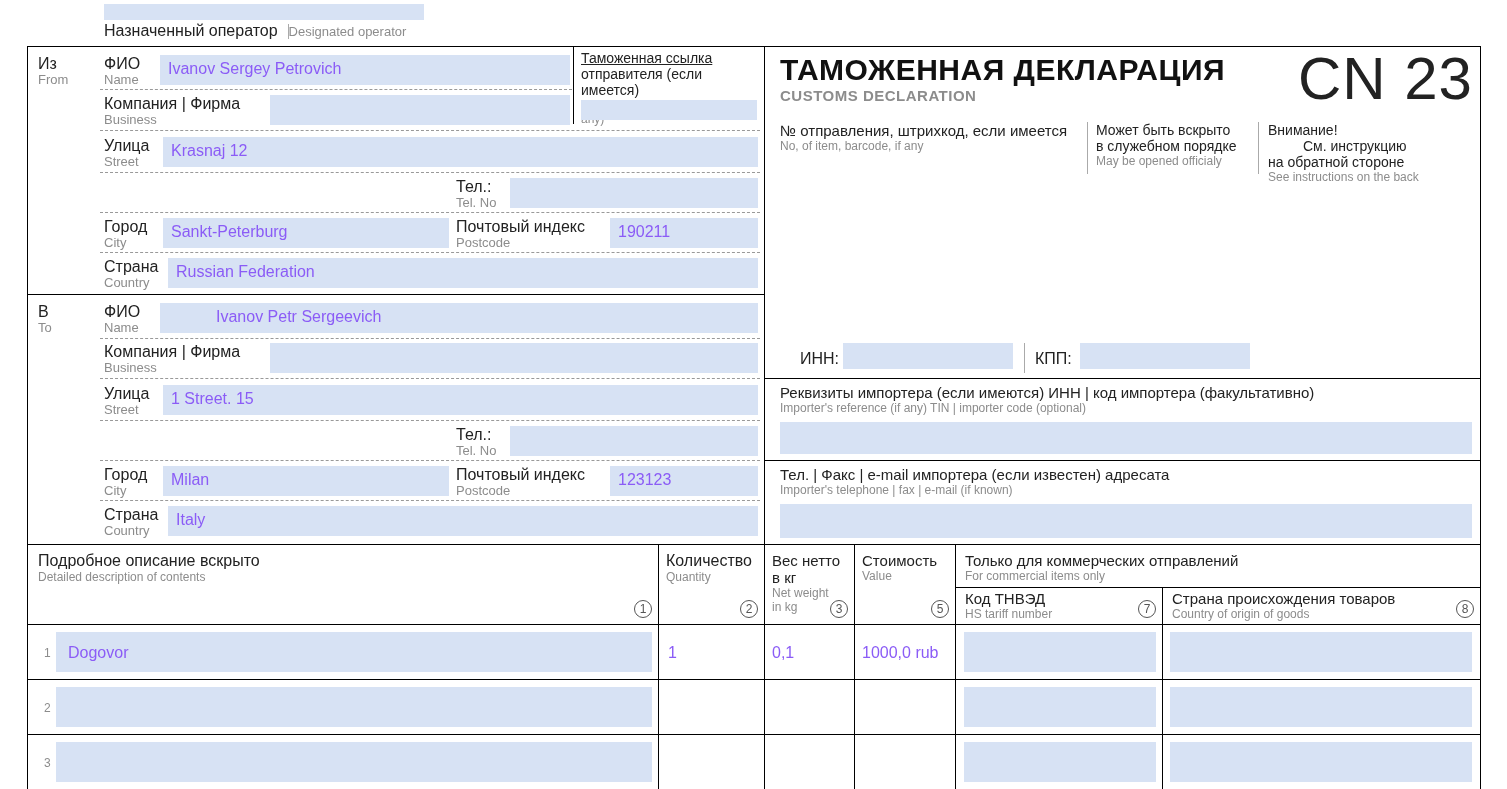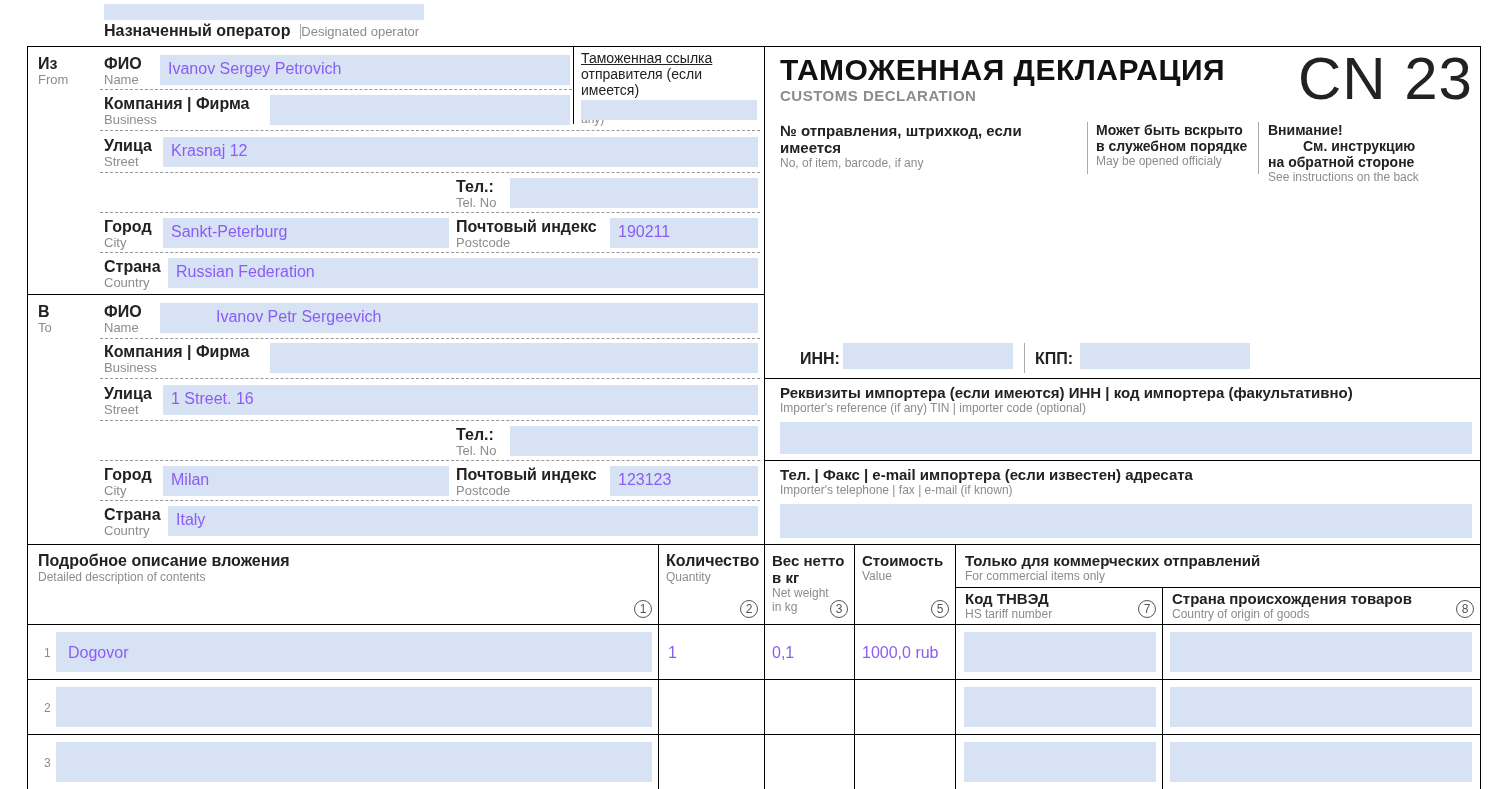--- a/index.html
+++ b/index.html
@@ -1,18 +1,18 @@
 <!DOCTYPE html>
 <html><head>
 <meta charset="utf-8">
 <style>
   * { box-sizing: border-box; margin: 0; padding: 0; }
   body { font-family: Arial, Helvetica, sans-serif; background:#fff; color:#111; font-size:14px; }
   .page { width:1507px; height:789px; position:relative; margin:0 auto; }
-  .ru { font-weight:700; color:#222; font-size:16px; }
+  .ru { font-weight:400; color:#222; font-size:16px; }
   .en { color:#8c8c8c; font-size:13px; }
   .small-en { color:#8c8c8c; font-size:12px; }
   .fill { background:#d7e2f4; display:inline-block; height:26px; vertical-align:bottom; }
   .labelstack { display:inline-block; vertical-align:top; }
   .labelstack .ru { display:block; line-height:18px; }
   .labelstack .en { display:block; line-height:14px; }
   .fieldval { position:absolute; font-size:16px; color:#8b5cf6; }
   .num-circle { display:inline-block; width:18px; height:18px; border:1px solid #555; border-radius:50%; text-align:center; font-size:12px; line-height:16px; color:#555; }
   .sectiontitle-ru { font-weight:700; font-size:30px; letter-spacing:0.5px; }
   .sectiontitle-en { font-weight:600; font-size:15px; letter-spacing:0.5px; color:#8c8c8c; }
@@ -153,21 +153,21 @@
   </div>
   <div class="fill" style="position:absolute; left:270px; top:343px; width:488px; height:30px;"></div>
 
   <div style="position:absolute; left:104px; top:385px;">
     <div class="labelstack">
       <span class="ru">Улица</span>
       <span class="en">Street</span>
     </div>
   </div>
   <div class="fill" style="position:absolute; left:163px; top:385px; width:595px; height:30px;"></div>
-  <div class="fieldval" style="left:171px; top:390px;">1 Street. 16</div>
+  <div class="fieldval" style="left:171px; top:390px;">1 Street. 15</div>
 
   <div style="position:absolute; left:456px; top:426px;">
     <div class="labelstack">
       <span class="ru">Тел.:</span>
       <span class="en">Tel. No</span>
     </div>
   </div>
   <div class="fill" style="position:absolute; left:510px; top:426px; width:248px; height:30px;"></div>
 
   <div style="position:absolute; left:104px; top:466px;">
@@ -247,21 +247,21 @@
   <div class="solid" style="left:27px; top:624px; width:1453px;"></div>
   <div class="solid" style="left:955px; top:587px; width:525px;"></div>
 
   <div class="solidv" style="left:658px; top:544px; height:245px;"></div>
   <div class="solidv" style="left:764px; top:544px; height:245px;"></div>
   <div class="solidv" style="left:854px; top:544px; height:245px;"></div>
   <div class="solidv" style="left:955px; top:544px; height:245px;"></div>
   <div class="solidv" style="left:1162px; top:587px; height:202px;"></div>
 
   <div style="position:absolute; left:38px; top:552px;">
-    <div class="ru">Подробное описание вложения</div>
+    <div class="ru">Подробное описание вскрыто</div>
     <div class="small-en">Detailed description of contents</div>
   </div>
   <span class="num-circle" style="position:absolute; left:634px; top:600px;">1</span>
 
   <div style="position:absolute; left:666px; top:552px;">
     <div class="ru">Количество</div>
     <div class="small-en">Quantity</div>
   </div>
   <span class="num-circle" style="position:absolute; left:740px; top:600px;">2</span>
 

